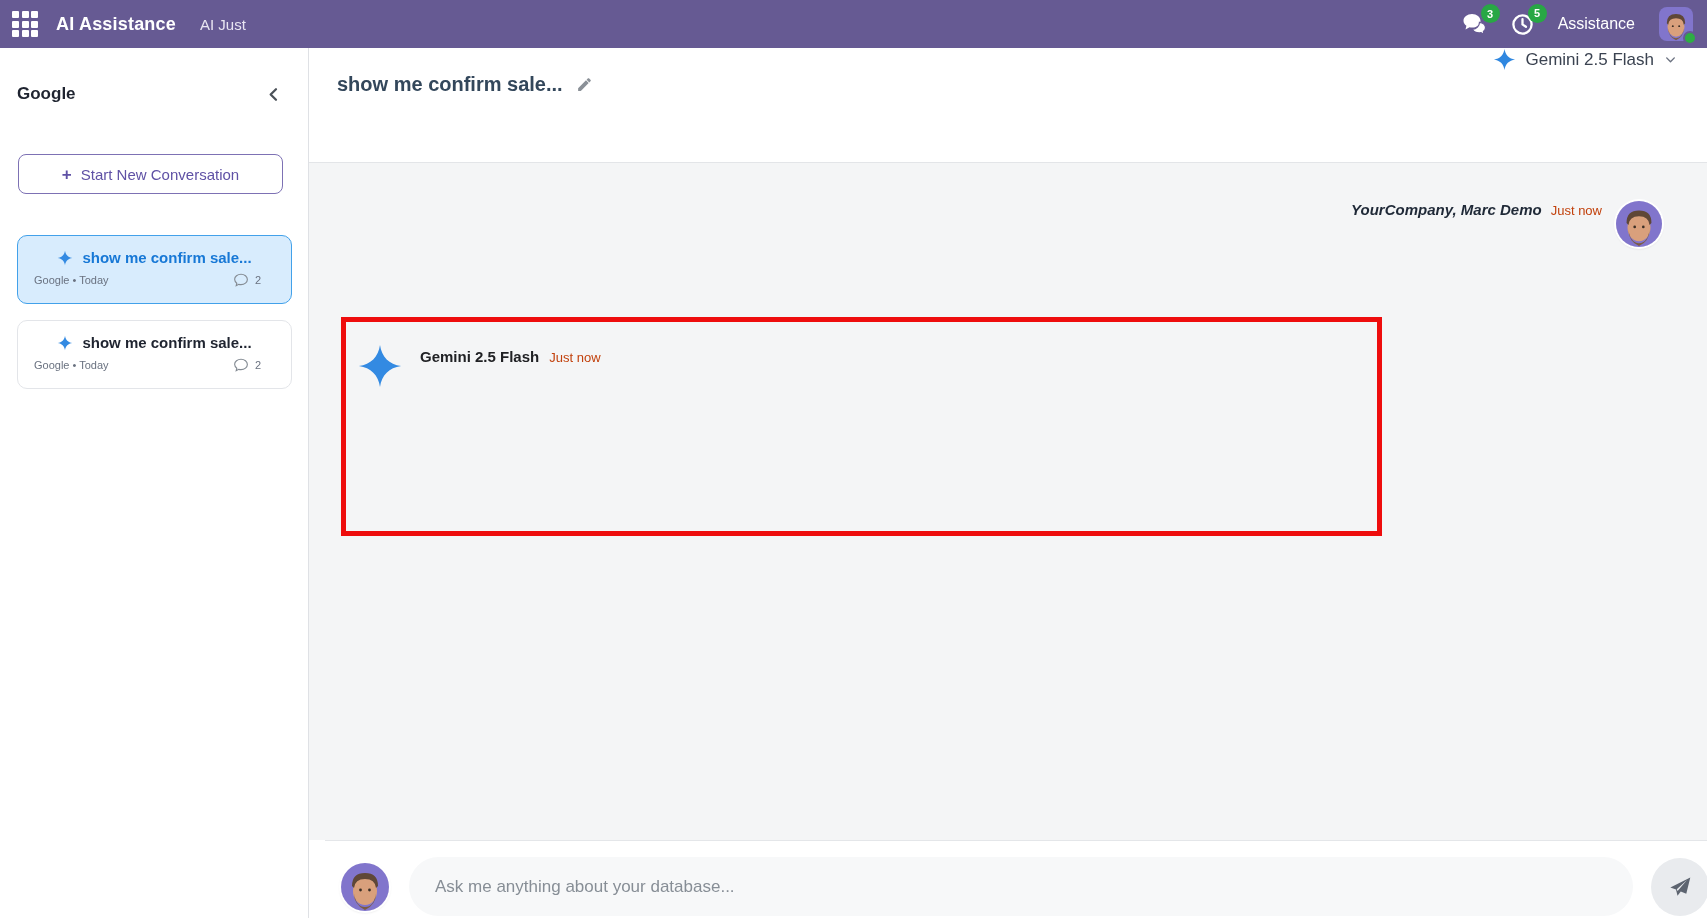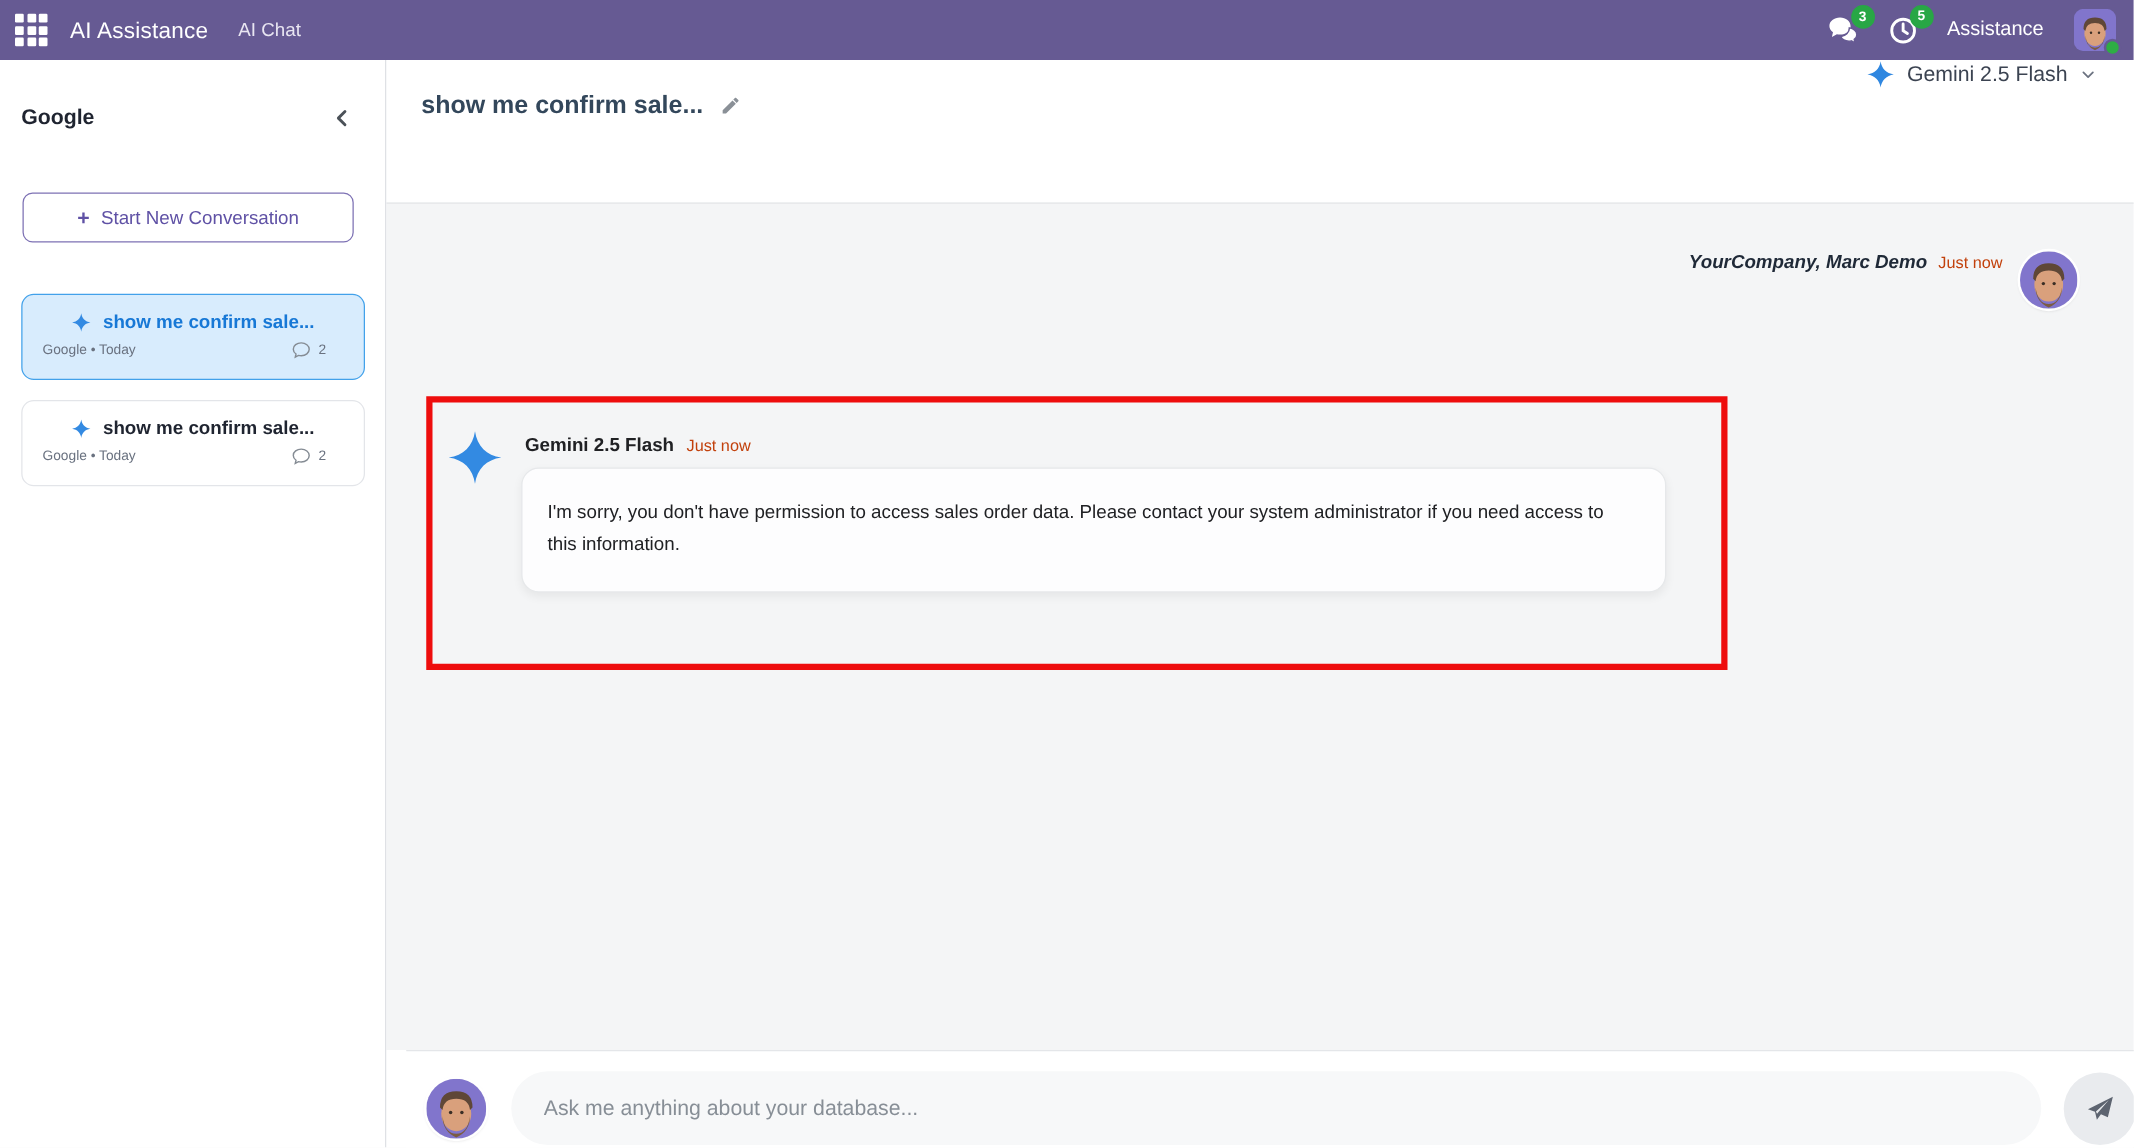--- a/index.html
+++ b/index.html
@@ -8,21 +8,21 @@
   .app { position:relative; width:1707px; height:918px; }
 
   
   .navbar { position:absolute; top:0; left:0; width:1707px; height:48px;
             background:#665a93; display:flex; align-items:center; justify-content:space-between;
             padding:0 14px 0 12px; z-index:30; }
   .nav-left { display:flex; align-items:center; gap:18px; }
   .apps-btn { background:none; border:none; cursor:pointer; display:flex; align-items:center; }
   .grid-icon { display:grid; grid-template-columns:repeat(3,7px); grid-template-rows:repeat(3,7px); gap:2.5px; }
   .grid-icon span { background:#fff; border-radius:1px; }
-  .app-name { color:#fff; font-size:18px; font-weight:400; letter-spacing:.2px; }
+  .app-name { color:#fff; font-size:18px; font-weight:700; letter-spacing:.2px; }
   .nav-menu-item { color:#e9e6f2; font-size:15px; text-decoration:none; padding:14px 6px; }
   .nav-right { display:flex; align-items:center; gap:24px; }
   .icon-btn { position:relative; background:none; border:none; cursor:pointer; display:flex; align-items:center; }
   .badge { position:absolute; top:-9px; right:-13px; min-width:19px; height:19px; border-radius:10px;
            background:#28a745; color:#fff; font-size:11px; font-weight:bold;
            display:flex; align-items:center; justify-content:center; padding:0 4px; }
   .company { color:#fff; font-size:16px; }
   .nav-avatar { position:relative; width:34px; height:34px; border:none; background:none; cursor:pointer; }
   .nav-avatar .av { width:34px; height:34px; border-radius:8px; overflow:hidden; }
   .status-dot { position:absolute; right:-4px; bottom:-4px; width:14px; height:14px; border-radius:50%;
@@ -108,21 +108,21 @@
             <span></span>
             <span></span>
             <span></span>
             <span></span>
             <span></span>
             <span></span>
             <span></span>
         </span>
       </button>
       <div class="app-name">AI Assistance</div>
-      <a class="nav-menu-item">AI Chat</a>
+      <a class="nav-menu-item">AI Just</a>
     </div>
     <div class="nav-right">
       <button class="icon-btn">
         <svg width="25" height="22" viewBox="0 0 24 22">
           <path fill="#fff" d="M9.5 1C4.8 1 1 4 1 7.7c0 2 1.1 3.8 2.9 5L3 16.5l4-2.2c.8.2 1.6.3 2.5.3 4.7 0 8.5-3 8.5-6.7S14.2 1 9.5 1z"></path>
           <path fill="#fff" d="M17 9.3c3.3.4 6 2.6 6 5.4 0 1.5-.8 2.9-2.1 3.8l.6 2.8-3-1.6c-.6.1-1.2.2-1.9.2-3 0-5.6-1.5-6.6-3.6 3.9-.4 7-3.3 7-7z" stroke="#665a93" stroke-width="1.2"></path>
         </svg>
         <span class="badge">3</span>
       </button>
       <button class="icon-btn">
@@ -244,21 +244,20 @@
     </div>
 
     <div class="ai-highlight">
       <svg class="ai-sparkle" width="44" height="44" viewBox="0 0 48 48">
         <path fill="#338ae2" d="M24 1 C25.8 14 34 22.2 47 24 C34 25.8 25.8 34 24 47 C22.2 34 14 25.8 1 24 C14 22.2 22.2 14 24 1 Z"></path>
       </svg>
       <div class="ai-author-row">
         <span class="ai-author">Gemini 2.5 Flash</span>
         <span class="msg-time">Just now</span>
       </div>
-      <div class="ai-bubble">I'm sorry, you don't have permission to access sales order data. Please contact your system administrator if you need access to this information.</div>
     </div>
 
   </div>
 
   <div class="composer">
     <div class="msg-avatar">
       <svg width="48" height="48" viewBox="0 0 48 48">
         <rect width="48" height="48" fill="#8175cc"></rect>
         <ellipse cx="24" cy="28" rx="12" ry="14" fill="#d9a07c"></ellipse>
         <path d="M11 23 Q11 10 24 10 Q37 10 37 23 L35 25 Q34 16 24 16 Q14 16 13 25 Z" fill="#5f4737"></path>

